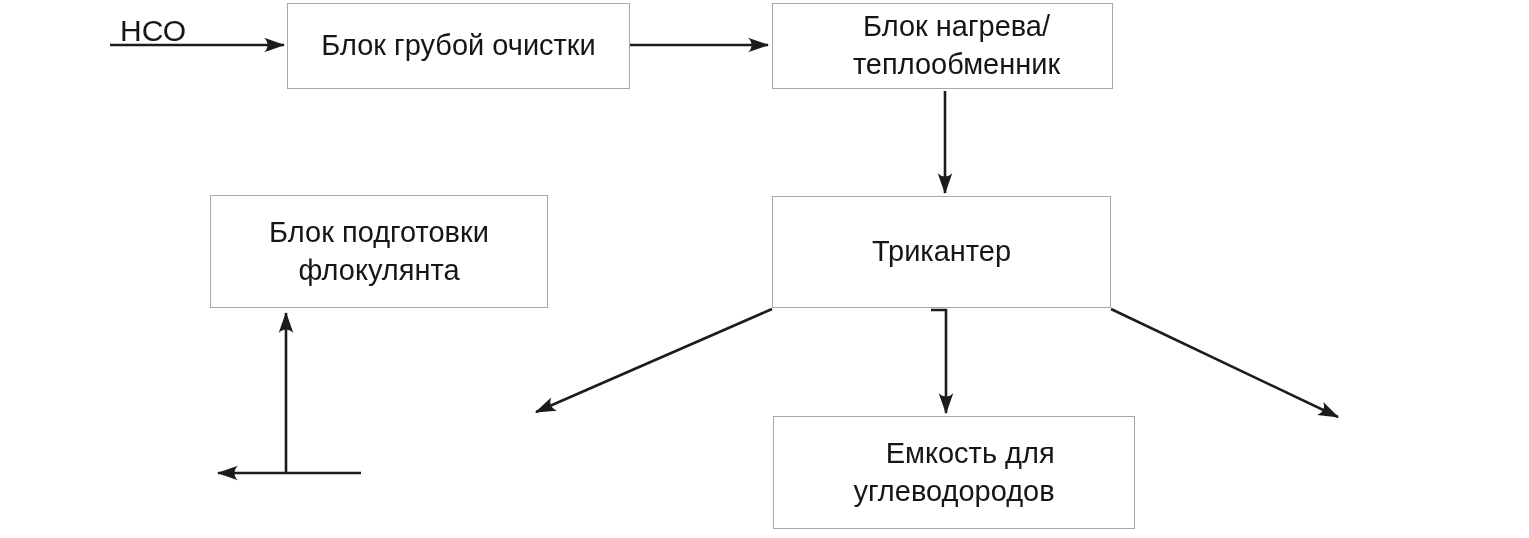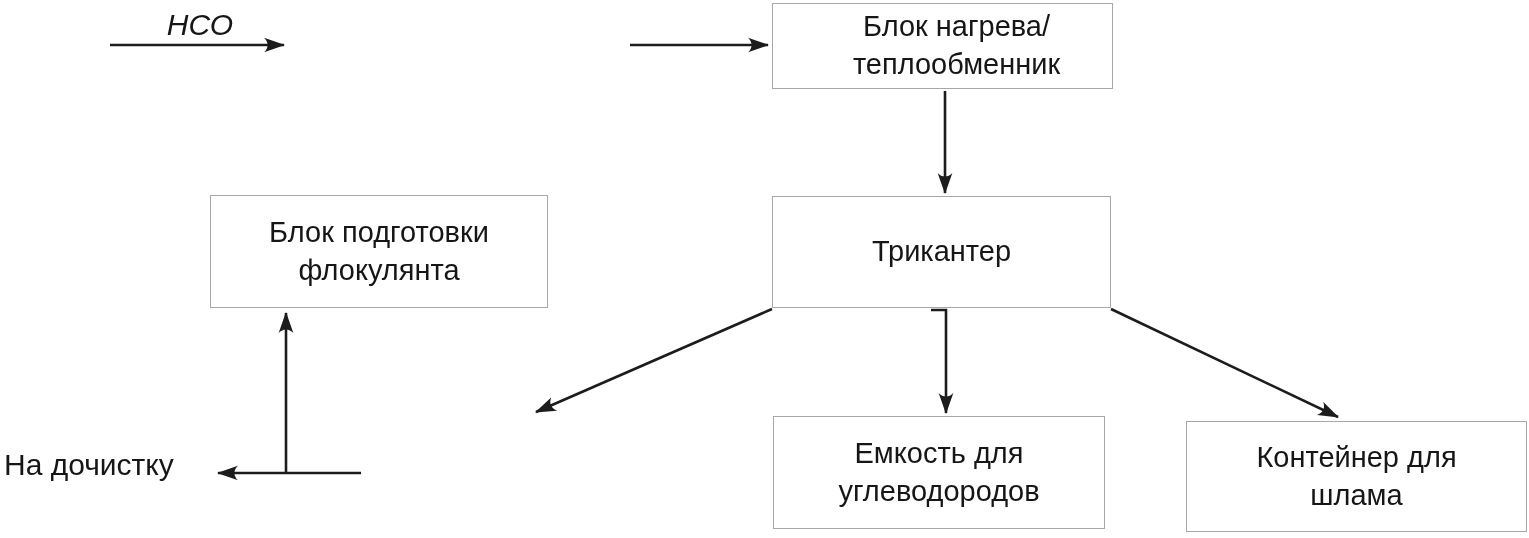--- a/index.html
+++ b/index.html
@@ -49,21 +49,21 @@
     white-space: pre-line;
     color: var(--text-color);
   }
   .float-label {
     position: absolute;
     font-size: 30px;
     line-height: 1.1;
     color: var(--text-color);
     white-space: nowrap;
   }
-  .label-hco { left: 120px; top: 8px; width: 160px; text-align: center; font-style: italic; }
+  .label-hco { left: 120px; top: 14px; width: 160px; text-align: left; }
   .label-out { left: 4px; top: 448px; }
 </style>
 </head>
 <body>
 
 <div class="diagram">
 
   <svg class="arrows" viewBox="0 0 1529 538" aria-hidden="true">
     <defs>
       <marker id="ah" viewBox="0 0 20 16" refX="19" refY="8" markerWidth="21" markerHeight="17" markerUnits="userSpaceOnUse" orient="auto">
@@ -73,42 +73,40 @@
     <line x1="110" y1="45" x2="284" y2="45" marker-end="url(#ah)"></line>
     <line x1="630" y1="45" x2="768" y2="45" marker-end="url(#ah)"></line>
     <line x1="945" y1="91" x2="945" y2="193" marker-end="url(#ah)"></line>
     <line x1="772" y1="309" x2="536" y2="412" marker-end="url(#ah)"></line>
     <polyline points="931,310 946,310 946,413" marker-end="url(#ah)"></polyline>
     <line x1="1111" y1="309" x2="1338" y2="417" marker-end="url(#ah)"></line>
     <line x1="361" y1="473" x2="218" y2="473" marker-end="url(#ah)"></line>
     <line x1="286" y1="473" x2="286" y2="313" marker-end="url(#ah)"></line>
   </svg>
 
+  <div class="box" style="left:287px; top:3px;   width:343px; height:86px;">
+    <span class="box-label">Блок грубой очистки</span>
+  </div>
 
   <div class="box" style="left:772px; top:3px;   width:341px; height:86px;padding-left:28px;">
     <span class="box-label">Блок нагрева/
 теплообменник</span>
   </div>
 
   <div class="box" style="left:772px; top:196px; width:339px; height:112px;">
     <span class="box-label">Трикантер</span>
   </div>
 
   <div class="box" style="left:210px; top:195px; width:338px; height:113px;">
     <span class="box-label">Блок подготовки
 флокулянта</span>
   </div>
 
 
-  <div class="box" style="left:773px; top:416px; width:332px; height:113px;">
+  <div class="box" style="left:773px; top:416px; width:362px; height:113px;text-align:right;">
     <span class="box-label">Емкость для
 углеводородов</span>
   </div>
 
-  <div class="box" style="left:1186px; top:421px; width:341px; height:111px;">
-    <span class="box-label">Контейнер для
-шлама</span>
-  </div>
 
   <div class="float-label label-hco">НСО</div>
-  <div class="float-label label-out">На дочистку</div>
 
 </div>
 
 </body></html>

